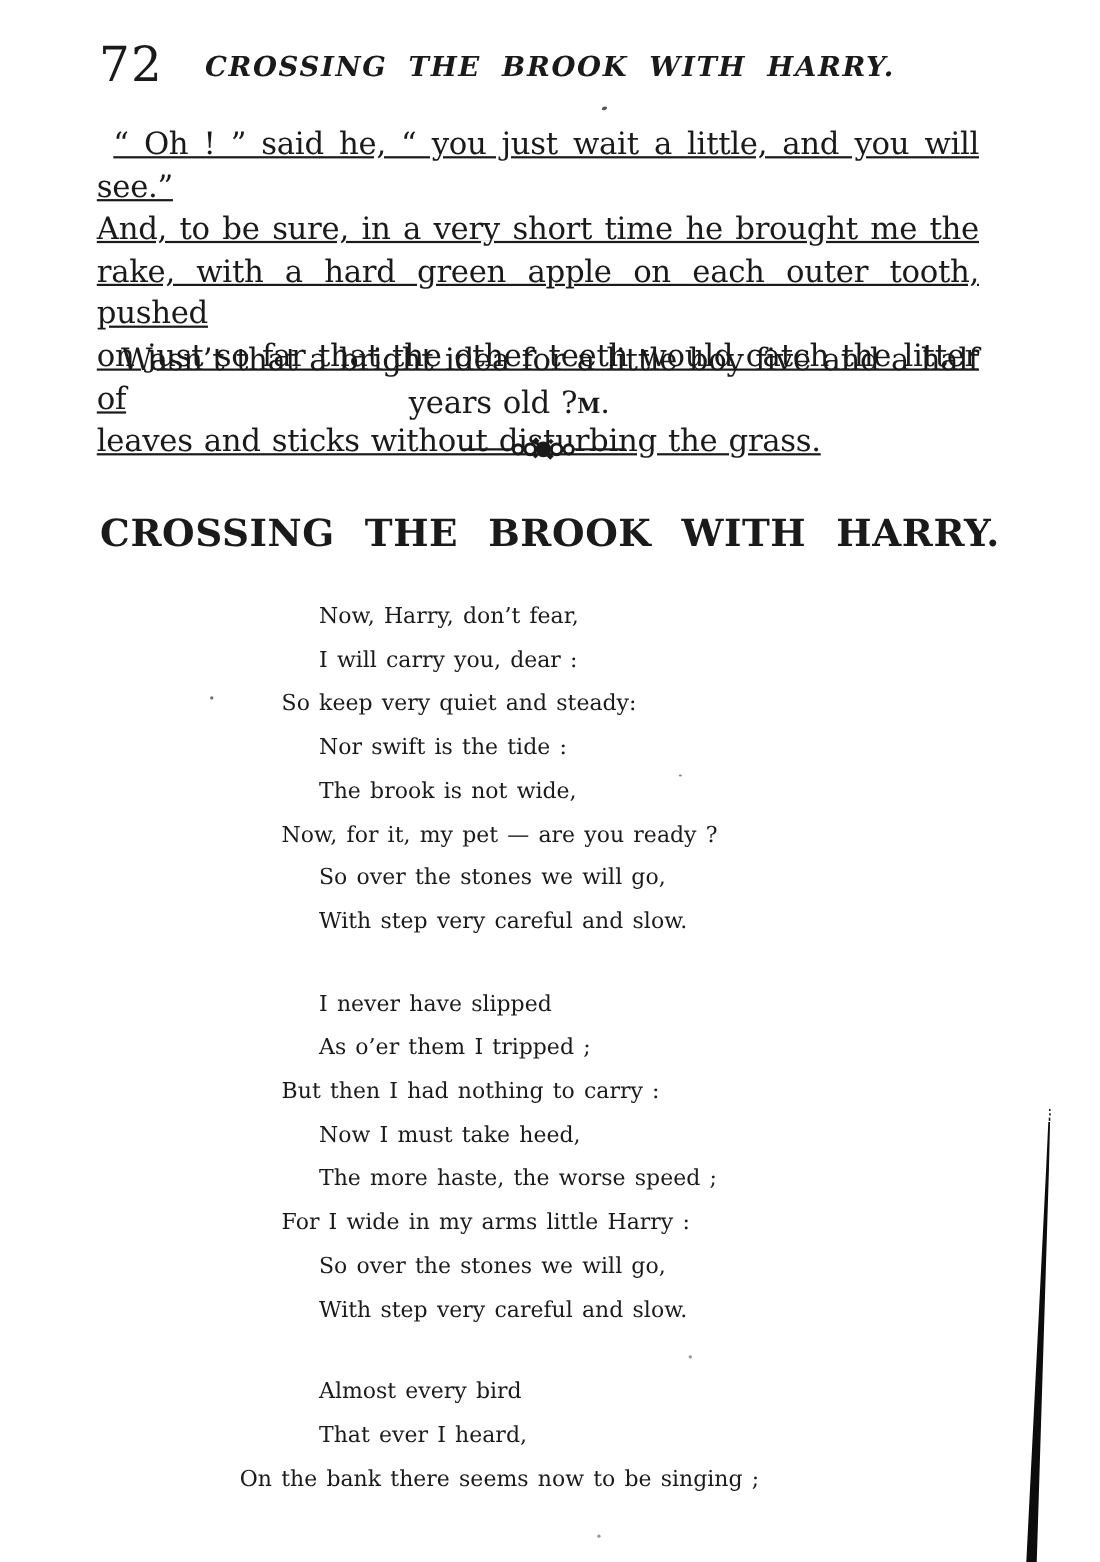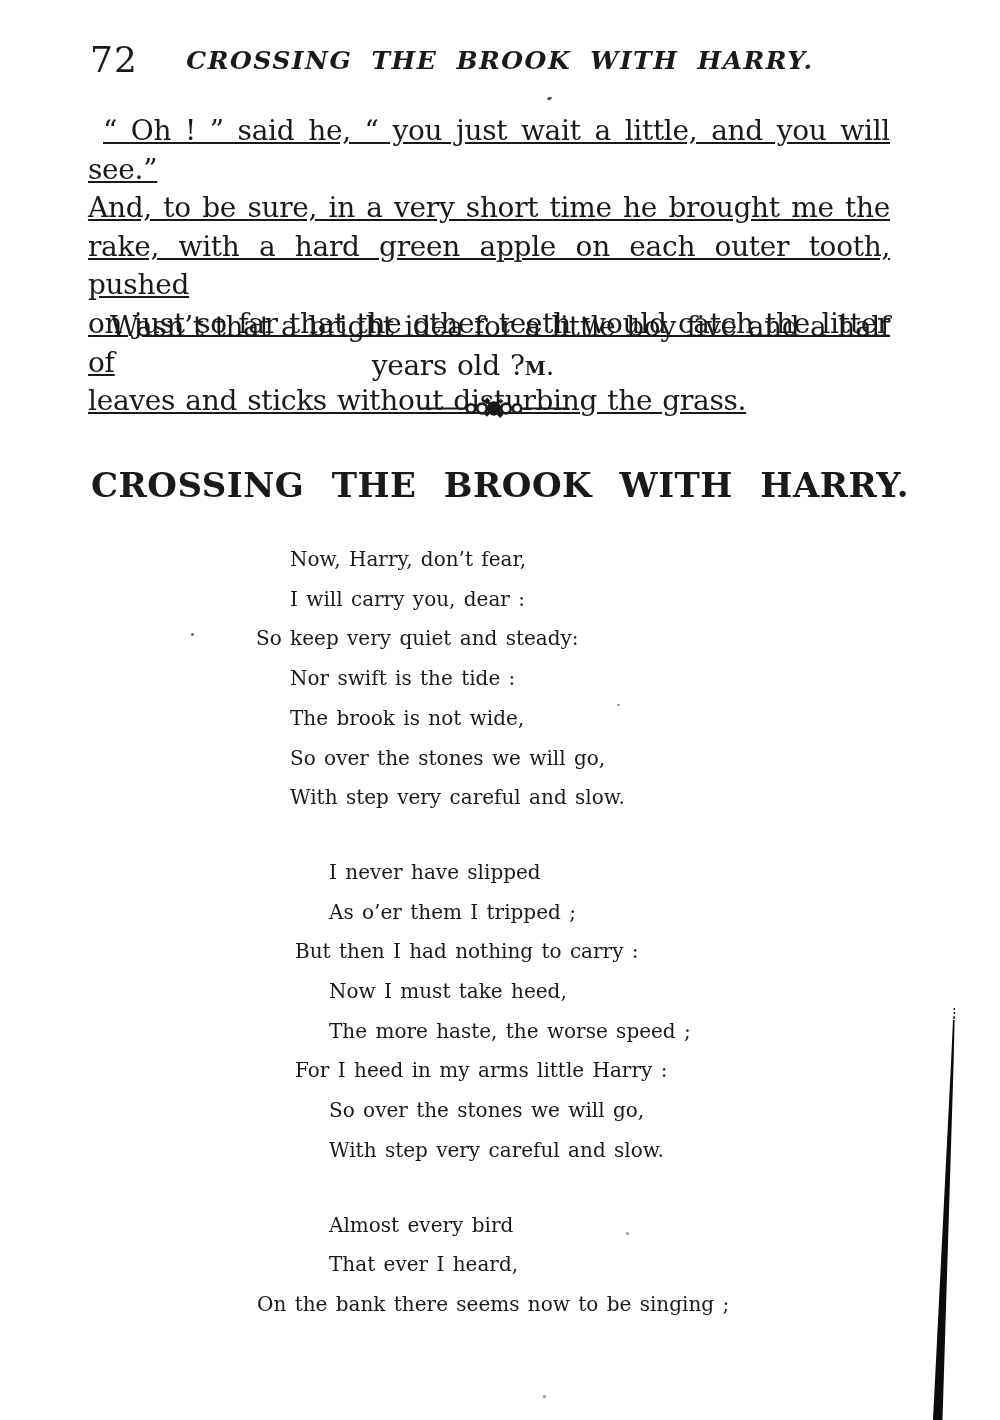--- a/index.html
+++ b/index.html
@@ -9,21 +9,21 @@
     font-family:"DejaVu Serif", serif;
     color:#1a1a1a;
     position:relative;
     overflow:hidden;
   }
   .page{position:absolute;inset:0;}
 
   
   .pageno{
     position:absolute;left:90px;top:42px;
-    font-size:36px;line-height:36px;letter-spacing:1px;
+    font-size:44px;line-height:36px;letter-spacing:1px;
   }
   .runhead{
     position:absolute;top:46px;left:0;width:100%;
     text-align:center;
     font-style:italic;font-weight:700;
     font-size:25px;line-height:30px;
     letter-spacing:1.5px;word-spacing:9px;
   }
 
   
@@ -56,21 +56,21 @@
     position:absolute;top:464px;left:0;width:100%;
     text-align:center;font-weight:700;
     font-size:34px;line-height:42px;
     letter-spacing:0.5px;word-spacing:15px;
   }
   .poem{
     position:absolute;top:540px;left:0;width:100%;
     font-size:20px;line-height:39.7px;
     word-spacing:2px;
   }
-  .stanza + .stanza{margin-top:35px;padding-left:39px;}
+  .stanza + .stanza{margin-top:35px;}
   .la{padding-left:256px;}
   .lb{padding-left:290px;}
   .lc{padding-left:218px;}
 
   
   .artifact{position:absolute;left:925px;top:1008px;}
   .speck{position:absolute;background:#2c2c2c;border-radius:50%;}
   #speck1{left:547px;top:97px;width:5px;height:3px;opacity:.8;transform:rotate(-20deg);}
   #speck2{left:191px;top:633px;width:3px;height:3px;opacity:.7;}
   #speck3{left:617px;top:704px;width:3px;height:2px;opacity:.55;}
@@ -119,30 +119,31 @@
 
   <div class="poem-title">CROSSING THE BROOK WITH HARRY.</div>
 
   <div class="poem">
     <div class="stanza">
       <div class="lb">Now, Harry, don’t fear,</div>
       <div class="lb">I will carry you, dear :</div>
       <div class="la">So keep very quiet and steady:</div>
       <div class="lb">Nor swift is the tide :</div>
       <div class="lb">The brook is not wide,</div>
+      <div class="la">Now, for it, my pet — are you ready ?</div>
       <div class="lb">So over the stones we will go,</div>
       <div class="lb">With step very careful and slow.</div>
     </div>
     <div class="stanza">
       <div class="lb">I never have slipped</div>
       <div class="lb">As o’er them I tripped ;</div>
       <div class="la">But then I had nothing to carry :</div>
       <div class="lb">Now I must take heed,</div>
       <div class="lb">The more haste, the worse speed ;</div>
-      <div class="la">For I heed in my arms little Harry :</div>
+      <div class="la">For I wide in my arms little Harry :</div>
       <div class="lb">So over the stones we will go,</div>
       <div class="lb">With step very careful and slow.</div>
     </div>
     <div class="stanza">
       <div class="lb">Almost every bird</div>
       <div class="lb">That ever I heard,</div>
       <div class="lc">On the bank there seems now to be singing ;</div>
     </div>
   </div>
 

